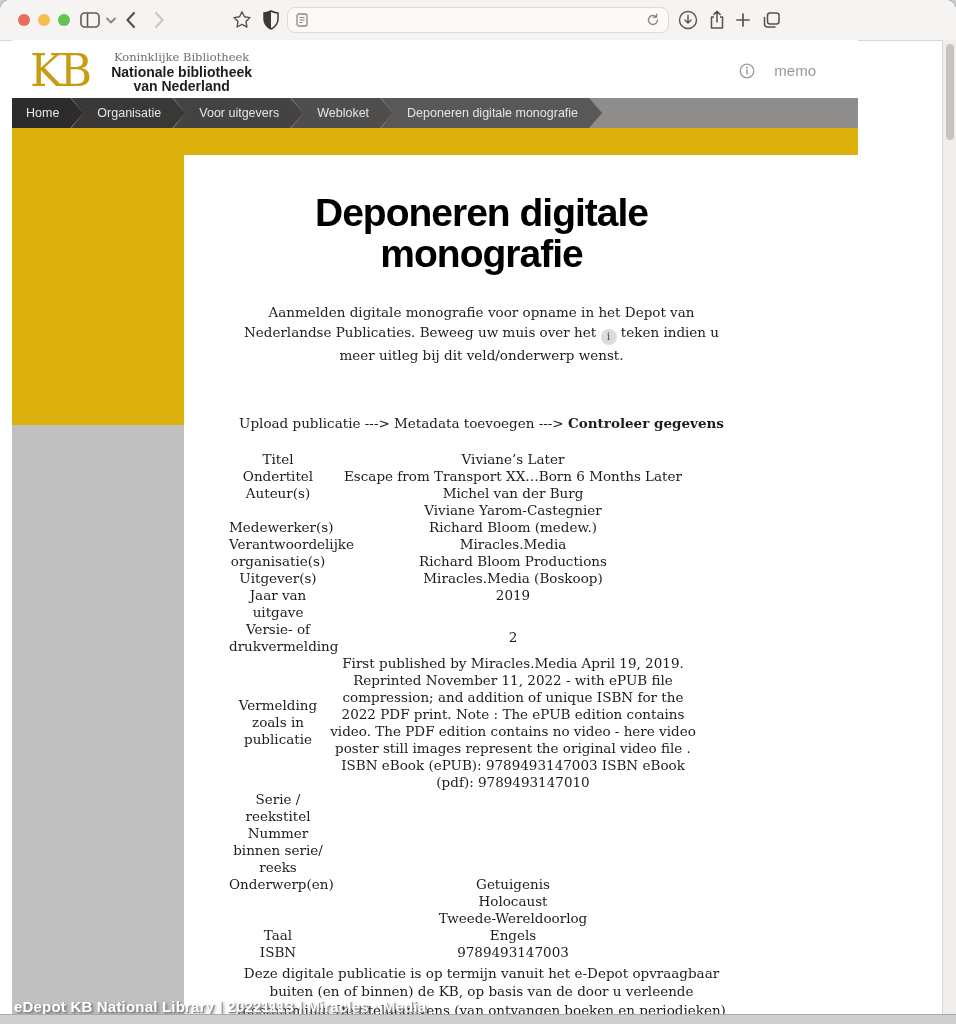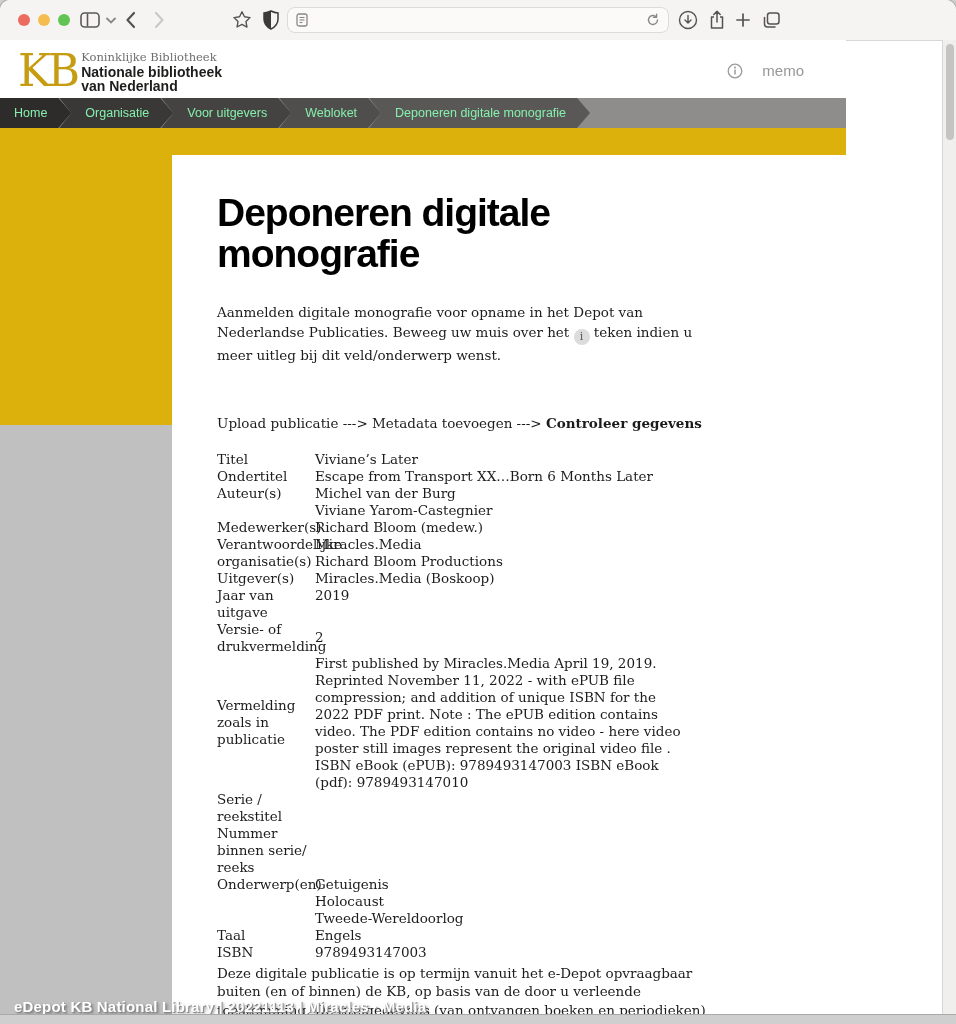--- a/index.html
+++ b/index.html
@@ -8,31 +8,31 @@
           overflow:hidden;background:#fff;box-shadow:0 0 0 1px rgba(0,0,0,.18);}
   
   .toolbar{position:relative;height:40px;background:#f6f4f2;border-bottom:1px solid #d9d7d5;}
   .tl{position:absolute;top:14px;width:12px;height:12px;border-radius:50%;}
   .tl.red{left:18px;background:#ed6a5f;} .tl.yellow{left:38px;background:#f5bd4f;} .tl.green{left:58px;background:#61c454;}
   .tb-ic{position:absolute;top:0;height:40px;display:flex;align-items:center;justify-content:center;}
   .urlbar{position:absolute;left:287px;top:7px;width:382px;height:26px;background:#fbfaf9;
           border:1px solid #dddbd8;border-radius:8px;display:flex;align-items:center;padding:0 8px;box-sizing:border-box;}
   .urlbar input{flex:1;border:none;background:transparent;outline:none;font-size:12px;color:#333;min-width:0;}
   
-  .page-area{position:absolute;top:40px;left:0;width:846px;height:974px;background:#fff;}
+  .page-area{position:absolute;top:40px;left:12px;width:846px;height:974px;background:#fff;text-align:center;}
   .site-header{position:relative;height:58px;background:#fff;}
   .logo{position:absolute;left:18px;top:8px;display:flex;align-items:center;cursor:pointer;}
   .logo-kb{font-family:"DejaVu Serif", serif;font-size:44px;line-height:40px;letter-spacing:-3px;font-weight:400;}
-  .logo-text{margin-left:4px;padding-top:2px;}
+  .logo-text{margin-left:22px;padding-top:2px;}
   .logo-l1{font-family:"DejaVu Serif", serif;font-size:11.5px;color:#6e6e6e;margin-bottom:2px;}
   .logo-l2,.logo-l3{font-size:14px;font-weight:bold;color:#1d1d1b;line-height:13.5px;}
   .memo{position:absolute;right:42px;top:22px;display:flex;align-items:center;gap:19px;color:#979797;font-size:15px;}
   
   .navbar{position:relative;height:30px;display:flex;overflow:hidden;}
-  .nav-seg{position:relative;height:30px;line-height:30px;color:#86efac;font-size:12.5px;
+  .nav-seg{position:relative;height:30px;line-height:30px;color:#e5e5e5;font-size:12.5px;
            padding:0 24px 0 26px;white-space:nowrap;cursor:pointer;
            clip-path:polygon(0 0, calc(100% - 13px) 0, 100% 50%, calc(100% - 13px) 100%, 0 100%, 12px 50%);
            margin-left:-12px;}
   .nav-seg.first{clip-path:polygon(0 0, calc(100% - 13px) 0, 100% 50%, calc(100% - 13px) 100%, 0 100%);
            margin-left:0;padding-left:14px;}
   
   .gold-band{height:27px;}
   .page-body{position:relative;height:859px;background:#fff;}
   .leftcol{position:absolute;left:0;top:0;width:172px;height:100%;background:#c1c0c0;}
   .leftcol .gold-top{height:270px;}

